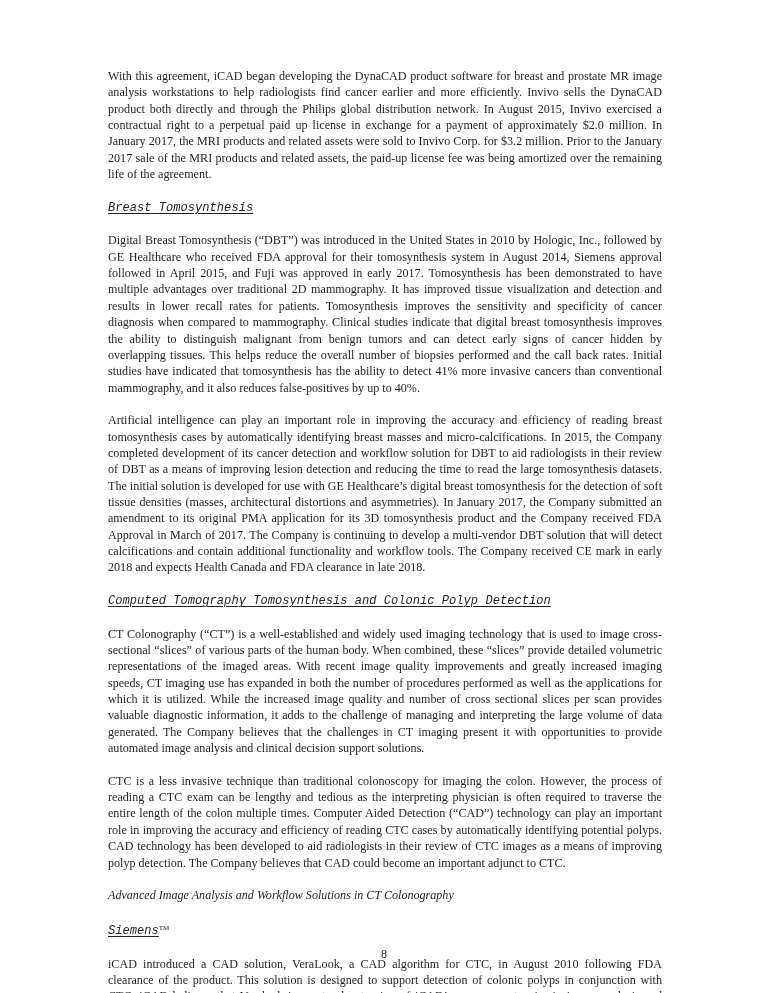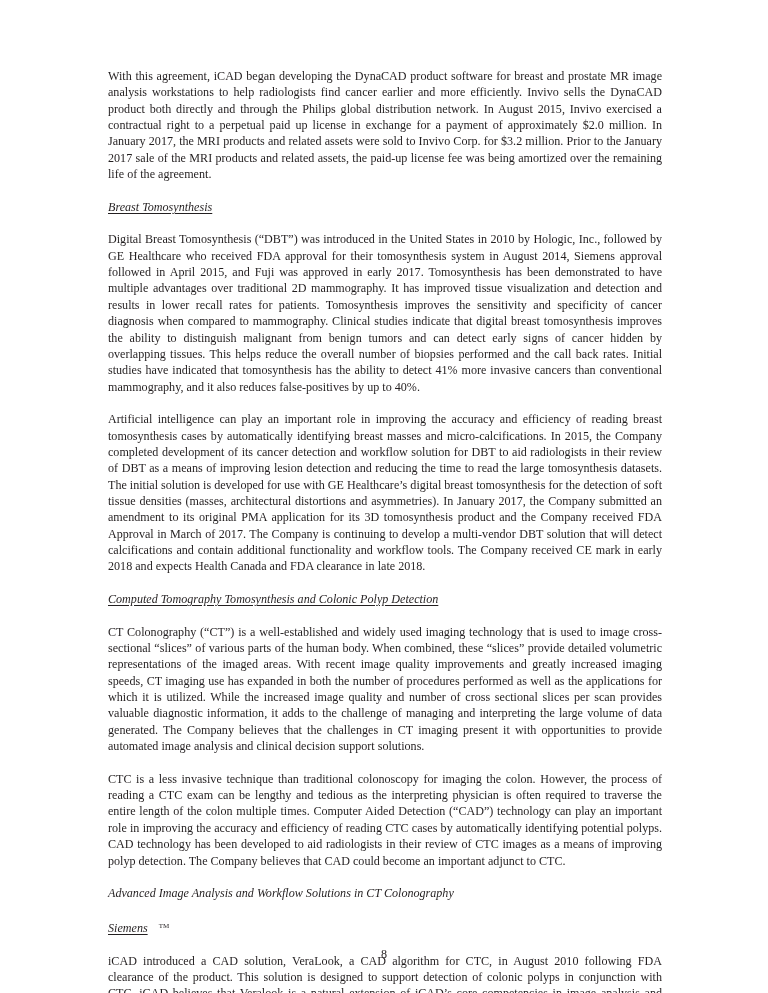--- a/index.html
+++ b/index.html
@@ -29,27 +29,27 @@
     text-align-last: left;
     hyphens: none;
   }
   .heading {
     margin: 0 0 16.35px 0;
     font-style: italic;
   }
   .heading.underline span.h-text {
     text-decoration: underline;
     text-underline-offset: 2px;
+    font-family: Liberation Mono, monospace;
   }
   .tm {
     font-size: 7px;
     vertical-align: 4px;
     font-style: normal;
     text-decoration: none;
-    margin-left: 11px;
   }
   .page-number {
     position: absolute;
     left: 0;
     width: 768px;
     top: 946px;
     text-align: center;
     font-size: 12.1px;
     line-height: 16px;
   }

